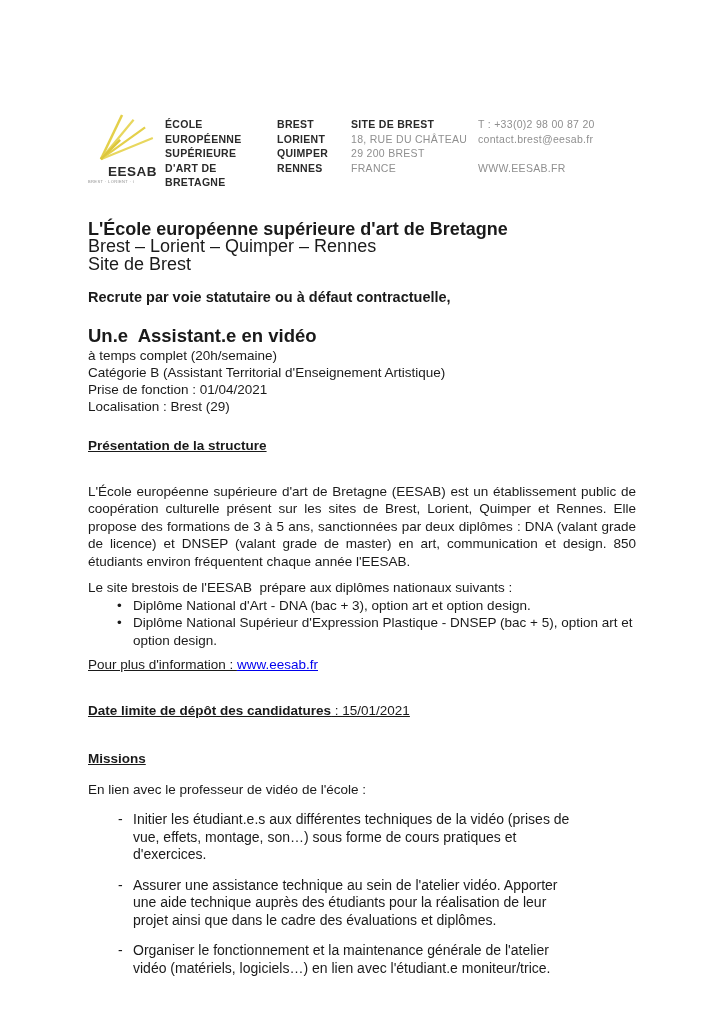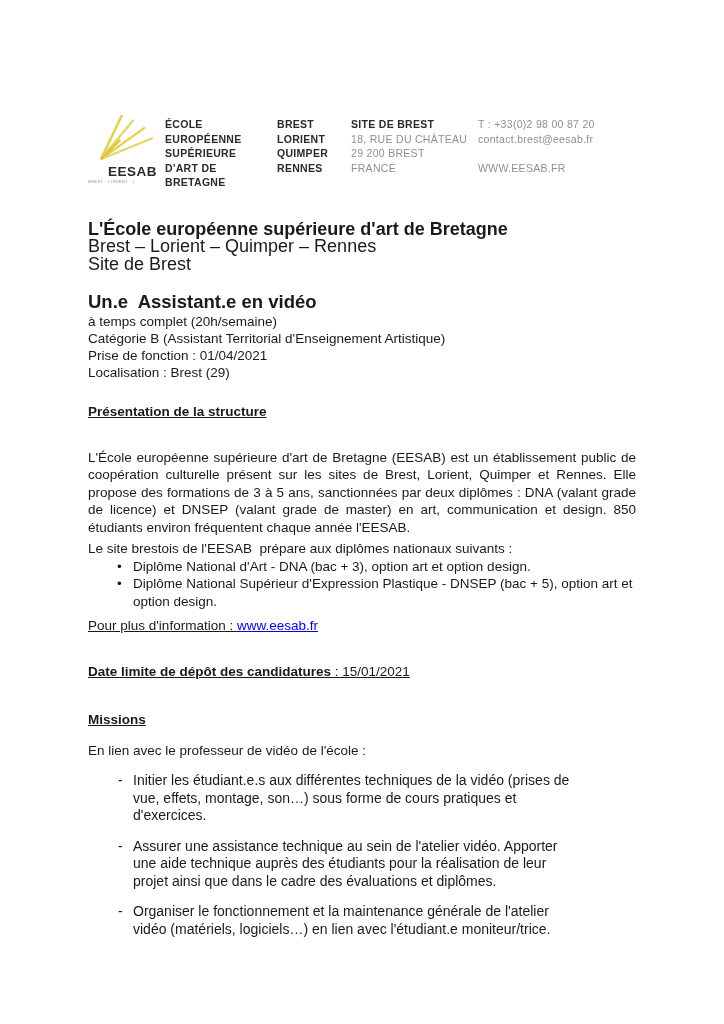--- a/index.html
+++ b/index.html
@@ -74,21 +74,21 @@
     text-decoration: underline;
     line-height: 17.5px;
   }
   .presentation-heading { margin-top: 22px; }
   .presentation-para {
     font-size: 13.5px;
     line-height: 17.5px;
     text-align: justify;
     margin-top: 28px;
   }
-  .site-intro { margin-top: 4px; font-size: 13.5px; line-height: 17.5px; white-space: pre-wrap; }
+  .site-intro { margin-top: 9px; font-size: 13.5px; line-height: 17.5px; white-space: pre-wrap; }
   .bullet-list { list-style: none; }
   .bullet-list li {
     position: relative;
     padding-left: 45px;
     font-size: 13.5px;
     line-height: 17.5px;
   }
   .bullet-list li::before {
     content: "•";
     position: absolute;
@@ -169,20 +169,21 @@
       <div>WWW.EESAB.FR</div>
     </div>
   </header>
 
   <main class="content">
 
     <div class="intro-line1">L'École européenne supérieure d'art de Bretagne</div>
     <div class="intro-line23">Brest – Lorient – Quimper – Rennes</div>
     <div class="intro-line23">Site de Brest</div>
 
+    <div class="recruit">Recrute par voie statutaire ou à défaut contractuelle,</div>
 
     <div class="position-title">Un.e  Assistant.e en vidéo</div>
 
     <div class="position-details">
       <div>à temps complet (20h/semaine)</div>
       <div>Catégorie B (Assistant Territorial d'Enseignement Artistique)</div>
       <div>Prise de fonction : 01/04/2021</div>
       <div>Localisation : Brest (29)</div>
     </div>
 

